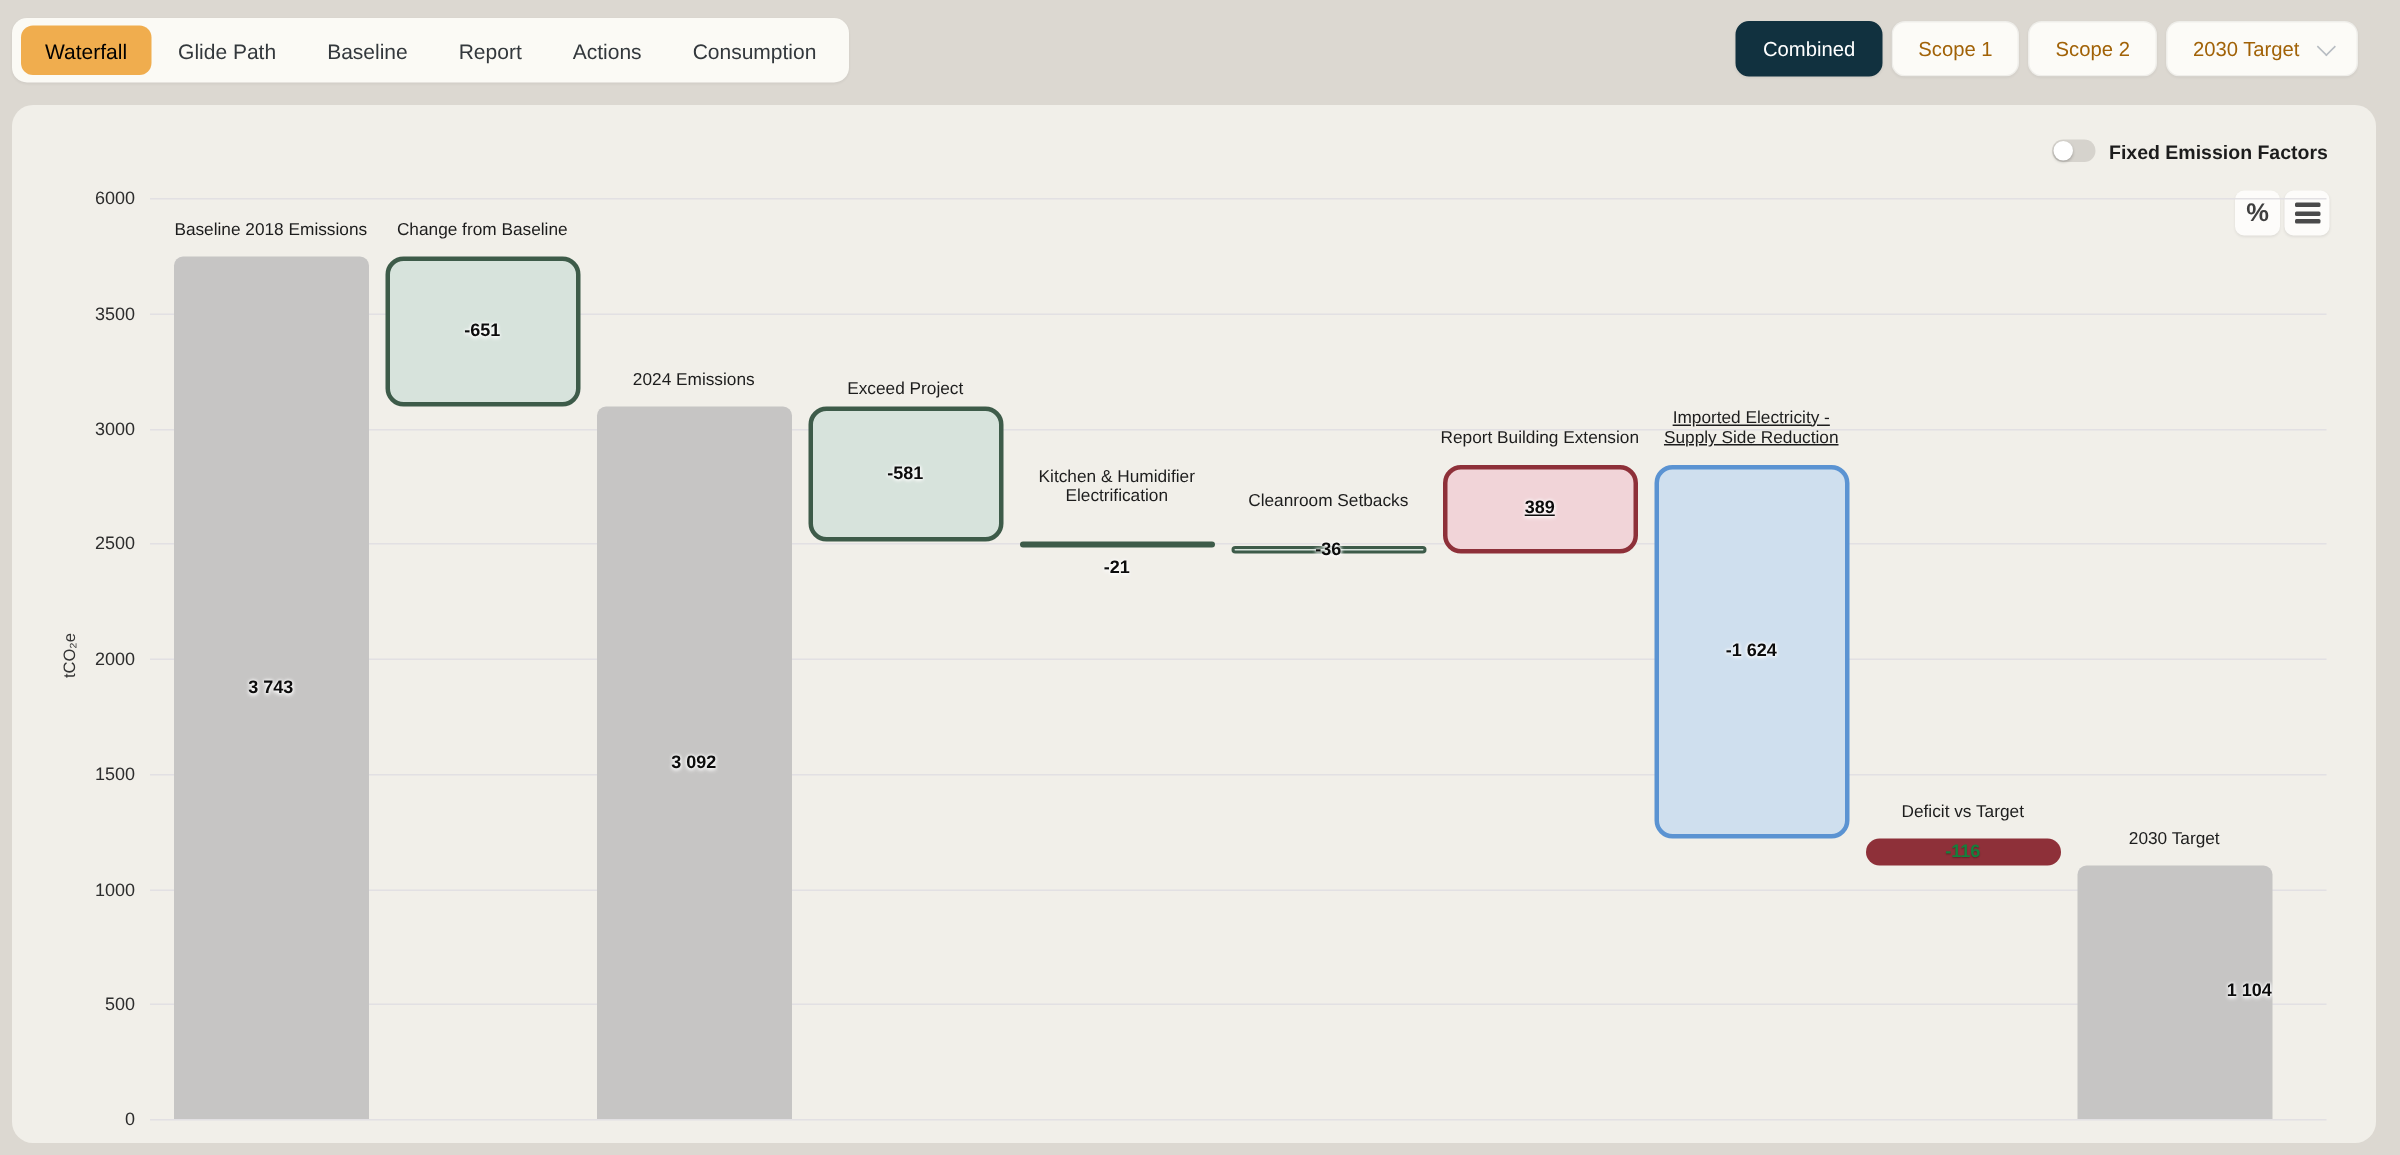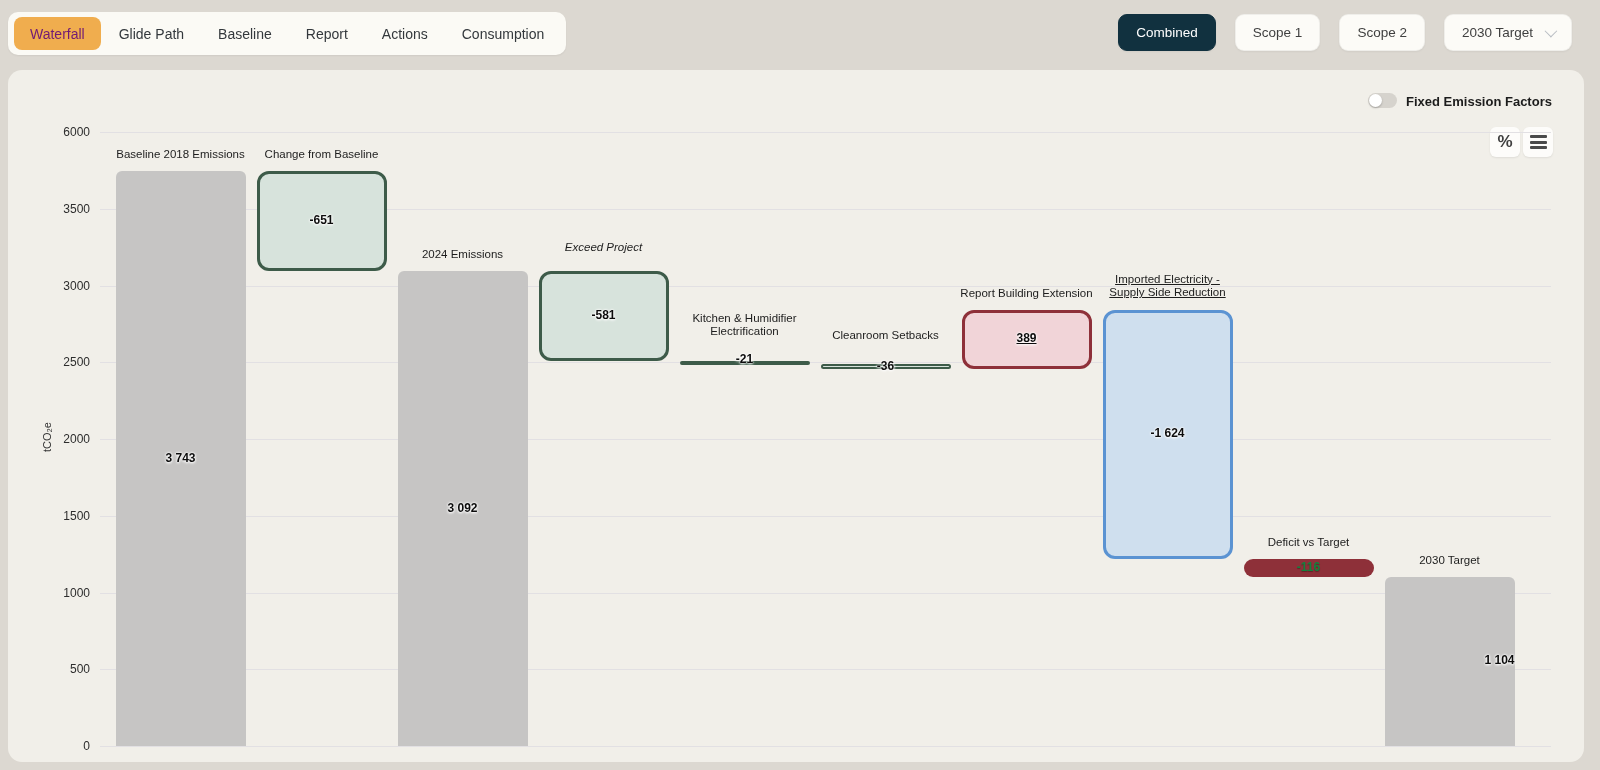--- a/index.html
+++ b/index.html
@@ -6,26 +6,26 @@
   html,body { margin:0; padding:0; }
   body { font-family:"Liberation Sans","DejaVu Sans",sans-serif; }
   .page { position:relative; width:1600px; height:770px; background:var(--page-bg); overflow:hidden; }
 
   
   .topnav { position:absolute; left:8px; top:12px; height:43px; background:var(--nav-bg);
             border-radius:10px; display:flex; align-items:center; padding:0 6px; gap:2px;
             box-shadow:0 1px 2px rgba(0,0,0,.06); }
   .tab { border:none; background:transparent; height:33px; padding:0 16px; border-radius:8px;
          font-size:14px; color:#33383c; font-family:inherit; cursor:pointer; }
-  .tab.active { background:var(--accent-orange); color:#701a75; font-weight:500; }
+  .tab.active { background:var(--accent-orange); color:#000000; font-weight:500; }
 
   
-  .scope-group { position:absolute; top:14px; right:28px; display:flex; gap:19px; }
+  .scope-group { position:absolute; top:14px; right:28px; display:flex; gap:6px; }
   .scope-btn { height:37px; border-radius:9px; padding:0 17px; background:var(--button-bg);
-               border:1px solid rgba(0,0,0,.05); font-size:13.5px; color:#404040;
+               border:1px solid rgba(0,0,0,.05); font-size:13.5px; color:#a16207;
                display:flex; align-items:center; box-shadow:0 1px 2px rgba(0,0,0,.05);
                font-family:inherit; cursor:pointer; }
   .scope-btn.active { background:var(--dark-navy); color:#fff; border-color:var(--dark-navy); }
   .chev { display:inline-block; width:8px; height:8px; border-right:1.8px solid #b7bcc2;
           border-bottom:1.8px solid #b7bcc2; transform:rotate(45deg) translateY(-2px);
           margin-left:12px; }
 
   
   .card { position:absolute; left:8px; top:70px; width:1576px; height:692px;
           background:var(--card-bg); border-radius:14px; }
@@ -130,23 +130,23 @@
       <div class="bar-value" style="left: 115.5px; top: 450.725px;">3 743</div>
       <div class="bar-label" style="left: 92.5px; top: 161.45px;">Baseline 2018 Emissions</div>
       <div class="bar bar-green" style="left: 256.5px; top: 171.45px; width: 130px; height: 99.9285px;"></div>
       <div class="bar-value" style="left: 256.5px; top: 213.414px;">-651</div>
       <div class="bar-label" style="left: 233.5px; top: 161.45px;">Change from Baseline</div>
       <div class="bar bar-total" style="left: 397.5px; top: 271.378px; width: 130px; height: 474.622px;"></div>
       <div class="bar-value" style="left: 397.5px; top: 500.689px;">3 092</div>
       <div class="bar-label" style="left: 374.5px; top: 261.378px;">2024 Emissions</div>
       <div class="bar bar-green" style="left: 538.5px; top: 271.378px; width: 130px; height: 89.1835px;"></div>
       <div class="bar-value" style="left: 538.5px; top: 307.97px;">-581</div>
-      <div class="bar-label" style="left: 515.5px; top: 254px; font-style: italic;">Exceed Project</div>
+      <div class="bar-label" style="left: 515.5px; top: 267px;">Exceed Project</div>
       <div class="bar bar-green thin" style="left: 679.5px; top: 360.562px; width: 130px; height: 4px;"></div>
-      <div class="bar-value" style="left: 679.5px; top: 352px;">-21</div>
+      <div class="bar-value" style="left: 679.5px; top: 371px;">-21</div>
       <div class="bar-label" style="left: 656.5px; top: 338.562px;">Kitchen &amp; Humidifier
 Electrification</div>
       <div class="bar bar-green thin" style="left: 820.5px; top: 363.785px; width: 130px; height: 5.526px;"></div>
       <div class="bar-value" style="left: 820.5px; top: 358.548px;">-36</div>
       <div class="bar-label" style="left: 797.5px; top: 341.785px;">Cleanroom Setbacks</div>
       <div class="bar bar-pink" style="left: 961.5px; top: 309.599px; width: 130px; height: 59.7115px;"></div>
       <div class="bar-value" style="left: 961.5px; top: 331.455px; text-decoration: underline;">389</div>
       <div class="bar-label" style="left: 938.5px; top: 299.599px;">Report Building Extension</div>
       <div class="bar bar-blue" style="left: 1102.5px; top: 309.599px; width: 130px; height: 249.284px;"></div>
       <div class="bar-value" style="left: 1102.5px; top: 426.241px;">-1 624</div>

